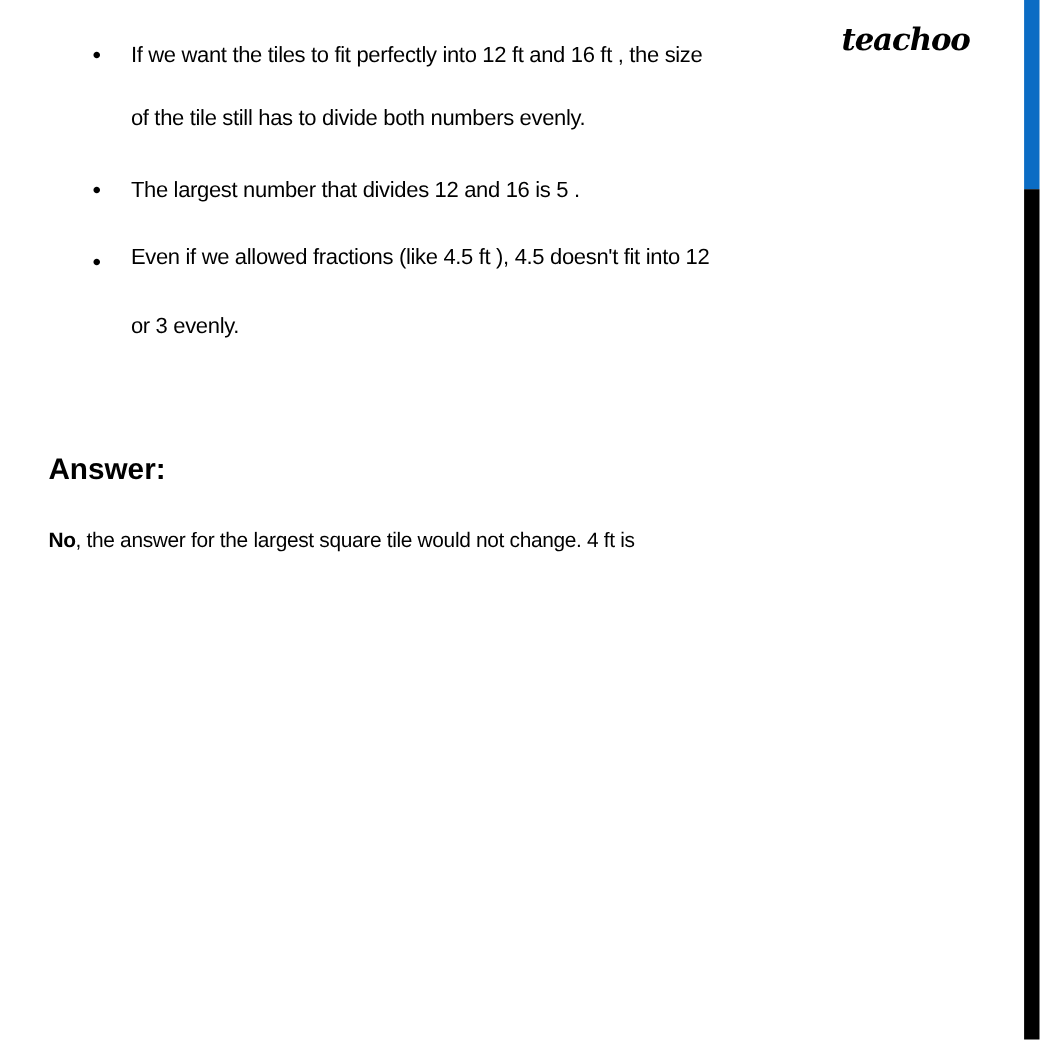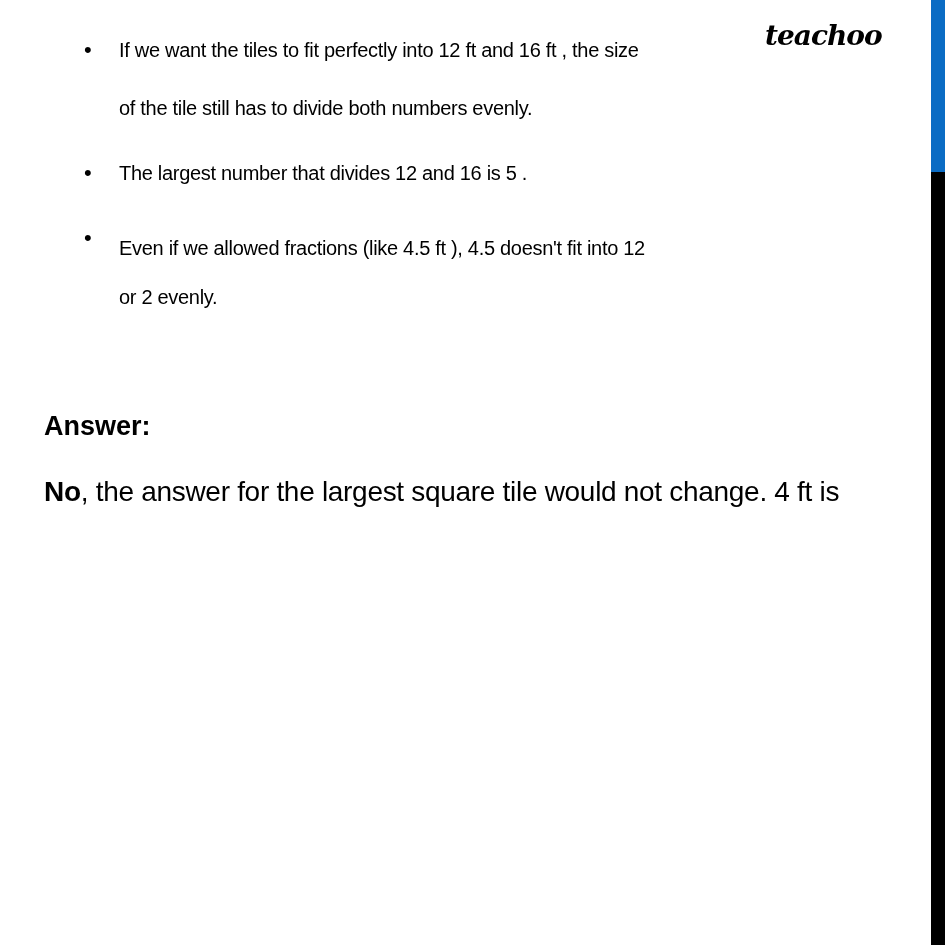--- a/index.html
+++ b/index.html
@@ -11,21 +11,21 @@
     .slide { position: absolute; left: 0; top: 0; width: 931px; height: 945px; background: #fff; }
     .side-bar-blue { position: absolute; left: 931px; top: 0; width: 14px; height: 172px; background: #0b6cc4; }
     .side-bar-black { position: absolute; left: 931px; top: 172px; width: 14px; height: 773px; background: #000; }
 
     .bullet-list { position: absolute; left: 0; top: 0; width: 931px; }
     .bullet-row { position: absolute; left: 0; width: 931px; }
     .bullet-dot { position: absolute; left: 84px; font-size: 22px; line-height: 28px; }
     .line { position: absolute; left: 119px; font-size: 20px; line-height: 32px; white-space: nowrap; letter-spacing: -0.3px; }
 
     .answer-head { position: absolute; left: 44px; top: 410px; font-size: 27px; font-weight: bold; line-height: 32px; }
-    .answer-line { position: absolute; left: 44px; font-size: 28px; line-height: 32px; white-space: nowrap; letter-spacing: -0.3px; }
+    .answer-line { position: absolute; left: 44px; font-size: 19px; line-height: 32px; white-space: nowrap; letter-spacing: -0.3px; }
     .answer-line b { font-weight: bold; }
 
     .logo {
       position: absolute; left: 765px; top: 14px;
       font-family: "DejaVu Serif", serif; font-style: italic; font-weight: bold;
       font-size: 28px; line-height: 44px; color: #000; letter-spacing: -1px;
     }
   </style>
 </head>
 <body>
@@ -37,22 +37,22 @@
       <span class="bullet-dot" style="top:36px">•</span>
       <span class="line" style="top:34px">If we want the tiles to fit perfectly into 12 ft and 16 ft , the size</span>
       <span class="line" style="top:92px">of the tile still has to divide both numbers evenly.</span>
     </div>
     <div class="bullet-row" style="top:0">
       <span class="bullet-dot" style="top:159px">•</span>
       <span class="line" style="top:157px">The largest number that divides 12 and 16 is 5 .</span>
     </div>
     <div class="bullet-row" style="top:0">
       <span class="bullet-dot" style="top:224px">•</span>
-      <span class="line" style="top:232px">Even if we allowed fractions (like 4.5 ft ), 4.5 doesn't fit into 12</span>
-      <span class="line" style="top:281px">or 2 evenly.</span>
+      <span class="line" style="top:218px">Even if we allowed fractions (like 4.5 ft ), 4.5 doesn't fit into 12</span>
+      <span class="line" style="top:281px">or 3 evenly.</span>
     </div>
   </div>
 
   <div class="answer-head">Answer:</div>
 
   <div class="answer-line" style="top:476px">
     <b>No</b><span>, the answer for the largest square tile would not change. 4 ft is</span>
   </div>
 
   <div class="logo">teachoo</div>

